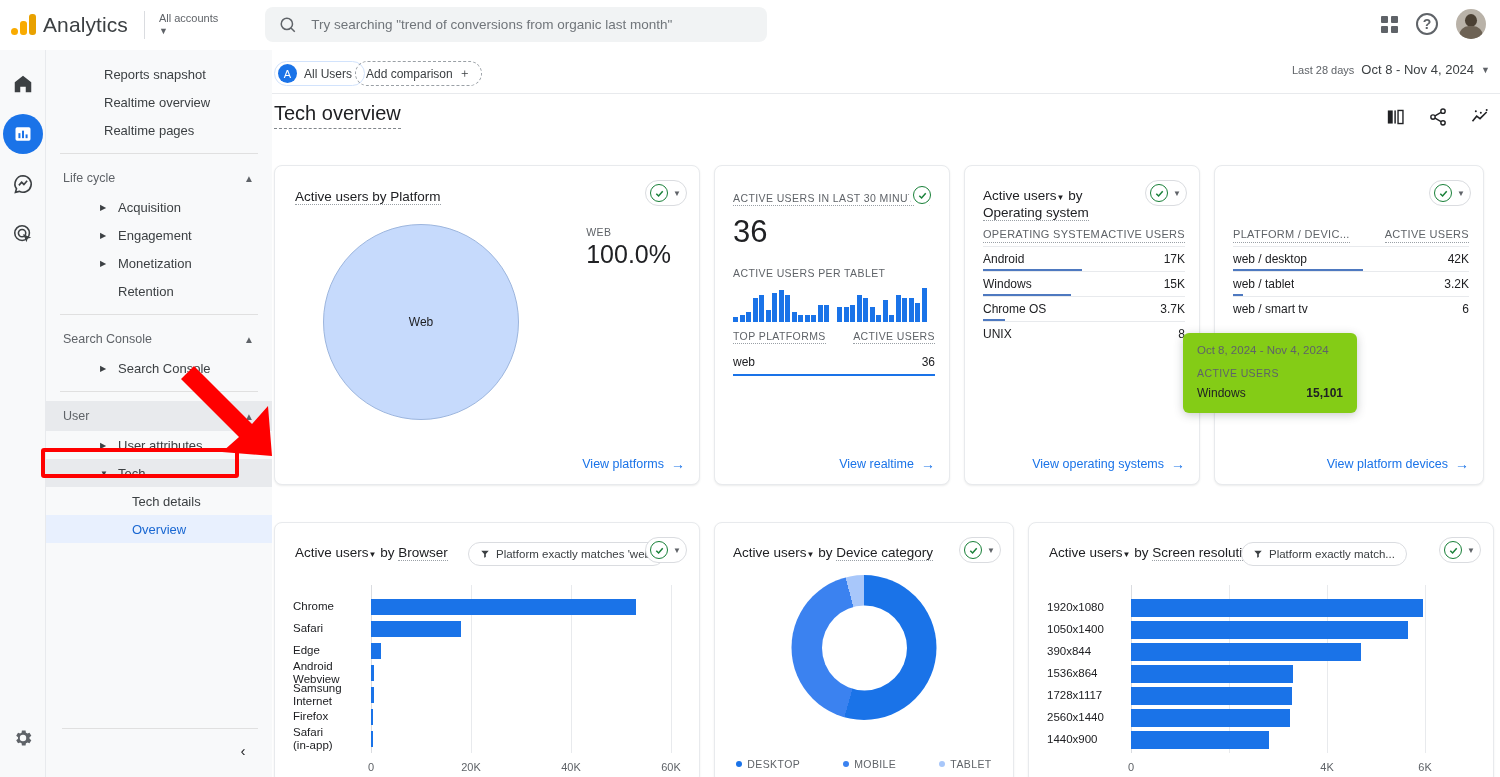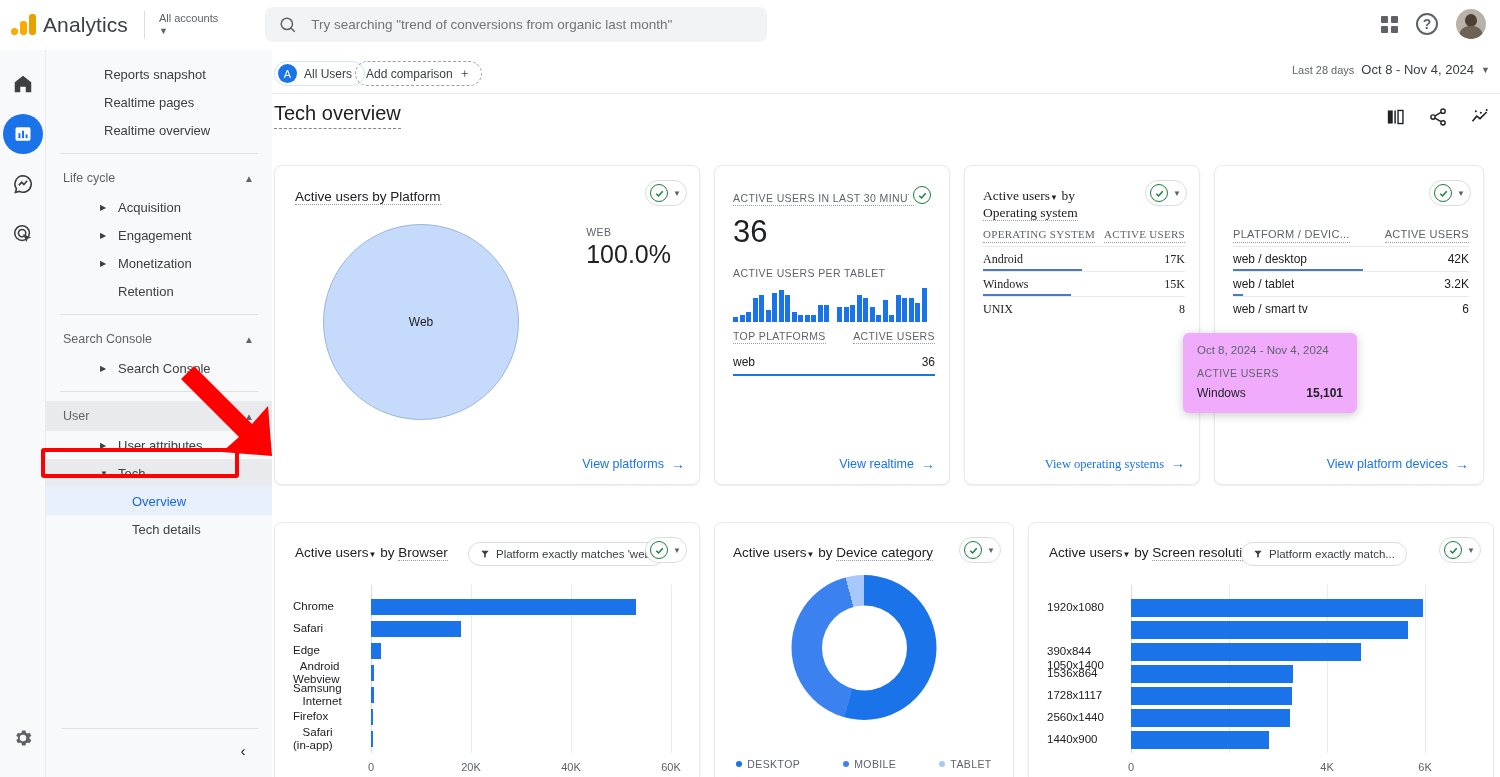--- a/index.html
+++ b/index.html
@@ -183,37 +183,37 @@
   .tbl-head { display: flex; justify-content: space-between; margin-top: 4px; padding-bottom: 3px; }
   .tbl-head span { font-size: 11px; color: #5f6368; letter-spacing: .3px;
     border-bottom: 1px dotted #9aa0a6; padding-bottom: 2px; }
   .tbl-row { position: relative; height: 25px; border-top: 1px solid #e8eaed;
      display: flex; align-items: center; justify-content: space-between; font-size: 12px; color: #202124; }
   .tbl-row .minibar { position: absolute; left: 0; bottom: 0; height: 2.5px; background: #4e79c0; }
   .tbl-row .nm { white-space: nowrap; overflow: hidden; text-overflow: ellipsis; max-width: 130px; }
 
   
   .tooltip {
-    position: absolute; background: #f0abfc; border-radius: 6px;
+    position: absolute; background: #84cc16; border-radius: 6px;
     box-shadow: 0 2px 10px rgba(60,64,67,.28); padding: 11px 14px 13px 14px; z-index: 40;
   }
   .tooltip .tt-date { font-size: 11.5px; color: #5f6368; }
   .tooltip .tt-met { font-size: 10.5px; color: #5f6368; letter-spacing: .4px; margin-top: 11px; }
   .tooltip .tt-row { display: flex; justify-content: space-between; margin-top: 7px; gap: 46px; }
   .tooltip .tt-row .k { font-size: 12px; color: #202124; }
   .tooltip .tt-row .v { font-size: 12px; color: #202124; font-weight: 700; }
 
   
   .filter-chip {
     position: absolute; height: 24px; border-radius: 12px; border: 1px solid #dadce0;
     background: #fff; display: flex; align-items: center; gap: 6px; padding: 0 11px;
     font-size: 11.5px; color: #3c4043; cursor: pointer; white-space: nowrap;
   }
   .hbar-wrap { position: absolute; }
-  .hbar-label { font-size: 11.5px; color: #202124; position: absolute; line-height: 1.15; text-align: right; }
+  .hbar-label { font-size: 11.5px; color: #202124; position: absolute; line-height: 1.15; }
   .gridline { position: absolute; width: 1px; background: #e8eaed; top: 0; }
   .hbar { position: absolute; background: #1a73e8; }
   .xtick { position: absolute; font-size: 11px; color: #5f6368; transform: translateX(-50%); }
   .axis0 { position: absolute; width: 1px; background: #dadce0; top: 0; }
 
   
   .donut-wrap { position: absolute; left: 50%; transform: translateX(-50%); top: 52px; }
   .donut { width: 145px; height: 145px; border-radius: 50%; position: relative; }
   .donut .hole { position: absolute; left: 50%; top: 50%; transform: translate(-50%,-50%);
      width: 85px; height: 85px; border-radius: 50%; background: #fff; }
@@ -301,24 +301,24 @@
           <path fill="#5f6368" d="M19.1 12.9c.04-.3.06-.6.06-.9s-.02-.6-.07-.9l2-1.5-2-3.4-2.3 1a7 7 0 0 0-1.6-.9l-.4-2.4h-4l-.3 2.4c-.6.2-1.1.5-1.6.9l-2.3-1-2 3.4 2 1.5a7 7 0 0 0 0 1.8l-2 1.5 2 3.4 2.3-1c.5.4 1 .7 1.6.9l.3 2.4h4l.4-2.4c.6-.2 1.1-.5 1.6-.9l2.3 1 2-3.4zM12 15.5a3.5 3.5 0 1 1 0-7 3.5 3.5 0 0 1 0 7z"></path>
         </svg>
     </div>
   </div>
 
   <div class="nav">
     <div class="nav-item plain">
       <span>Reports snapshot</span>
       </div>
     <div class="nav-item plain">
+      <span>Realtime overview</span>
+      </div>
+    <div class="nav-item plain">
       <span>Realtime pages</span>
-      </div>
-    <div class="nav-item plain">
-      <span>Realtime overview</span>
       </div>
 
     <div class="nav-sep"></div>
 
     <div class="nav-group">
       <span>Life cycle</span>
       <span class="chev">▲</span>
     </div>
     <div class="nav-item withcaret">
       <span class="arw">▶</span>
@@ -354,25 +354,25 @@
       <span class="chev">▲</span>
     </div>
     <div class="nav-item withcaret">
       <span class="arw">▶</span>
       <span>User attributes</span>
       </div>
     <div class="nav-item withcaret section-hl">
       <span class="arw">▼</span>
       <span>Tech</span>
       </div>
+    <div class="nav-sub">
+      <span>Tech details</span>
+      </div>
     <div class="nav-sub selected">
       <span>Overview</span>
-      </div>
-    <div class="nav-sub">
-      <span>Tech details</span>
       </div>
 
     <div class="nav-bottom-sep"></div>
     <div class="nav-collapse">‹</div>
   </div>
 
   <div class="main">
 
     <div class="main-head">
       <div class="pill-allusers">
@@ -499,21 +499,21 @@
                 <path fill="none" stroke="#188038" stroke-width="3.2" d="M5 12.5 10 17.5 19 7"></path>
               </svg>
           </span>
         </div>
         <div class="viewlink">
           <span>View realtime</span>
           <span class="ar">→</span>
         </div>
       </div>
 
-      <div class="card" style="width:236px;height:320px;font-family:Liberation Serif, serif;">
+      <div class="card" style="width:236px;height:320px;">
         <div class="card-title" style="position:absolute;left:18px;top:22px;width:145px;">
           <span>Active users</span><span style="font-size:8px;">▼</span><span> by </span><span class="dash-ul">Operating system</span>
         </div>
         <div class="badge-wrap">
           <span class="check-circle">
             <svg width="11" height="11" viewBox="0 0 24 24">
                 <path fill="none" stroke="#188038" stroke-width="3.2" d="M5 12.5 10 17.5 19 7"></path>
               </svg>
           </span>
           <span class="caret-dn">▼</span>
@@ -525,20 +525,25 @@
             </div>
             <div class="tbl-row">
               <span class="nm">Android</span>
               <span>17K</span>
               <span class="minibar" style="width:49.21052631578947%"></span>
             </div>
             <div class="tbl-row">
               <span class="nm">Windows</span>
               <span>15K</span>
               <span class="minibar" style="width:43.421052631578945%"></span>
+            </div>
+            <div class="tbl-row">
+              <span class="nm">Chrome OS</span>
+              <span>3.7K</span>
+              <span class="minibar" style="width:10.710526315789473%"></span>
             </div>
             <div class="tbl-row">
               <span class="nm">UNIX</span>
               <span>8</span>
               <span class="minibar" style="width:0.023157894736842106%"></span>
             </div>
           </div>
         <div class="viewlink">
           <span>View operating systems</span>
           <span class="ar">→</span>
@@ -688,21 +693,21 @@
           </span>
           <span class="caret-dn">▼</span>
         </div>
         <div class="hbar-wrap" style="left:0;top:50px;width:466px;height:212px;" id="res-chart">
             <div class="axis0" style="left: 102px; top: 12px; height: 168px;"></div>
             <div class="gridline" style="left: 200px; top: 12px; height: 168px;"></div>
             <div class="gridline" style="left: 298px; top: 12px; height: 168px;"></div>
             <div class="gridline" style="left: 396px; top: 12px; height: 168px;"></div>
             <div class="hbar-label" style="left: 18px; top: 28px;"><span>1920x1080</span></div>
             <div class="hbar" style="left: 102px; top: 26px; height: 18px; width: 291.55px;"></div>
-            <div class="hbar-label" style="left: 18px; top: 50px; margin-top: 36px;"><span>1050x1400</span></div>
+            <div class="hbar-label" style="left: 18px; top: 50px;"><span>1050x1400</span></div>
             <div class="hbar" style="left: 102px; top: 48px; height: 18px; width: 276.85px;"></div>
             <div class="hbar-label" style="left: 18px; top: 72px;"><span>390x844</span></div>
             <div class="hbar" style="left: 102px; top: 70px; height: 18px; width: 230.3px;"></div>
             <div class="hbar-label" style="left: 18px; top: 94px;"><span>1536x864</span></div>
             <div class="hbar" style="left: 102px; top: 92px; height: 18px; width: 161.7px;"></div>
             <div class="hbar-label" style="left: 18px; top: 116px;"><span>1728x1117</span></div>
             <div class="hbar" style="left: 102px; top: 114px; height: 18px; width: 160.72px;"></div>
             <div class="hbar-label" style="left: 18px; top: 138px;"><span>2560x1440</span></div>
             <div class="hbar" style="left: 102px; top: 136px; height: 18px; width: 159.25px;"></div>
             <div class="hbar-label" style="left: 18px; top: 160px;"><span>1440x900</span></div>

